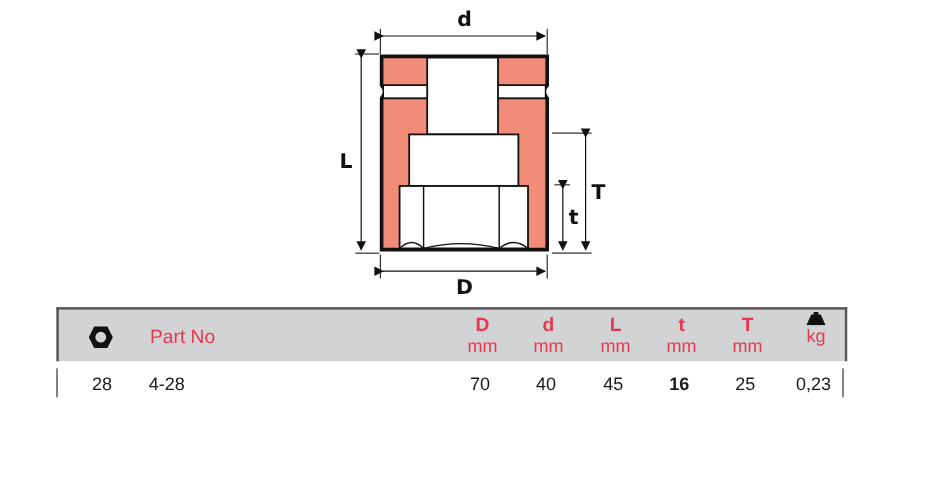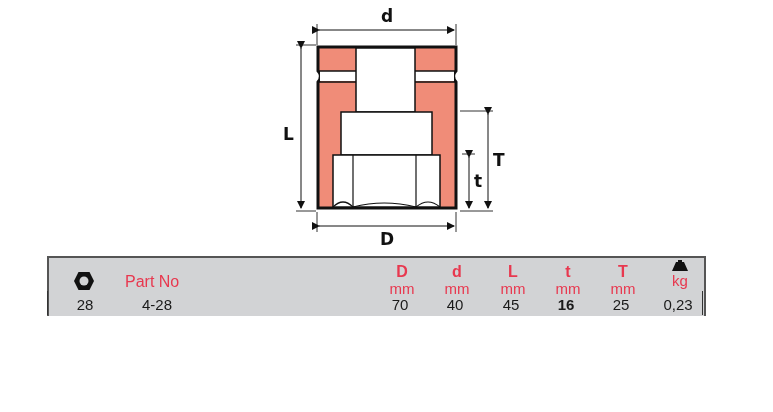--- a/index.html
+++ b/index.html
@@ -1,27 +1,27 @@
 <!DOCTYPE html>
 <html><head>
 <meta charset="utf-8">
 <style>
   html, body { margin: 0; padding: 0; background: #ffffff; }
   body { width: 773px; height: 412px; position: relative; overflow: hidden;
          font-family: "Liberation Sans", sans-serif; }
   .drawing { position: absolute; left: 0; top: 0; }
   .dim-label { font-family: "DejaVu Sans", sans-serif; font-weight: bold; font-size: 17px; fill: #111; }
   .table-wrap { position: absolute; left: 47px; top: 256px; width: 659px; }
-  .hdr { position: absolute; left: 0; top: 0; width: 659px; height: 60px; background: #d2d3d5;
+  .hdr { position: absolute; left: 0; top: 0; width: 659px; height: 45px; background: #d2d3d5;
          border-top: 2px solid #555; border-left: 2px solid #555; border-right: 2px solid #555; box-sizing: border-box; }
   .hcell { position: absolute; text-align: center; color: #e8384f; font-size: 15px; line-height: 17px; font-weight: normal; }
   .hcell .sym { display: block; font-weight: bold; font-size: 16px; }
   .partno { position: absolute; left: 76px; top: 15px; color: #e8384f; font-size: 16px; }
   .hex { position: absolute; left: 24px; top: 13px; width: 22px; height: 20px; }
-  .row { position: absolute; left: 0; top: 32px; width: 659px; height: 30px; }
+  .row { position: absolute; left: 0; top: 48px; width: 659px; height: 30px; }
   .row .vline-l { position: absolute; left: 0; top: 3px; width: 1px; height: 24px; background: #333; }
   .row .vline-r { position: absolute; right: 3px; top: 3px; width: 1px; height: 24px; background: #333; }
   .cell { position: absolute; top: 8px; font-size: 15px; color: #1a1a1a; text-align: center; }
   .weight-icon { display: block; margin: 0 auto 1px; width: 16px; height: 11px; }
 </style>
 </head>
 <body>
 
 <svg class="drawing" width="773" height="250" viewBox="0 0 773 250">
   <defs>
@@ -102,21 +102,21 @@
       <svg class="weight-icon" viewBox="0 0 16 11">
         <path d="M6,0 L10,0 L10,2 L12,2 L16,11 L0,11 L4,2 L6,2 Z" fill="#111"></path>
       </svg>
       <span>kg</span>
     </div>
   </div>
 
   <div class="row">
     <div class="vline-l"></div>
     <div class="cell" style="left:26px;width:24px;">28</div>
-    <div class="cell" style="left:77px;text-align:left;margin-left:18px;">4-28</div>
+    <div class="cell" style="left:77px;text-align:left;">4-28</div>
     <div class="cell" style="left:335px;width:36px;">70</div>
     <div class="cell" style="left:390px;width:36px;">40</div>
     <div class="cell" style="left:446px;width:36px;">45</div>
     <div class="cell" style="left:501px;width:36px;font-weight:bold;">16</div>
     <div class="cell" style="left:556px;width:36px;">25</div>
     <div class="cell" style="left:611px;width:40px;">0,23</div>
     <div class="vline-r"></div>
   </div>
 </div>
 

